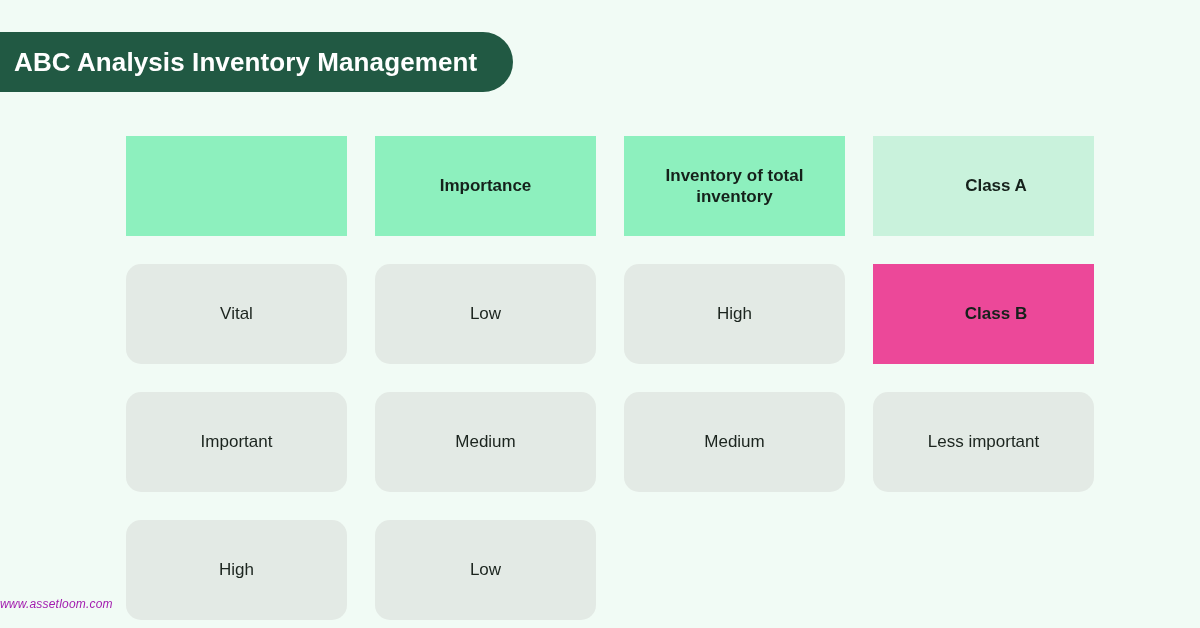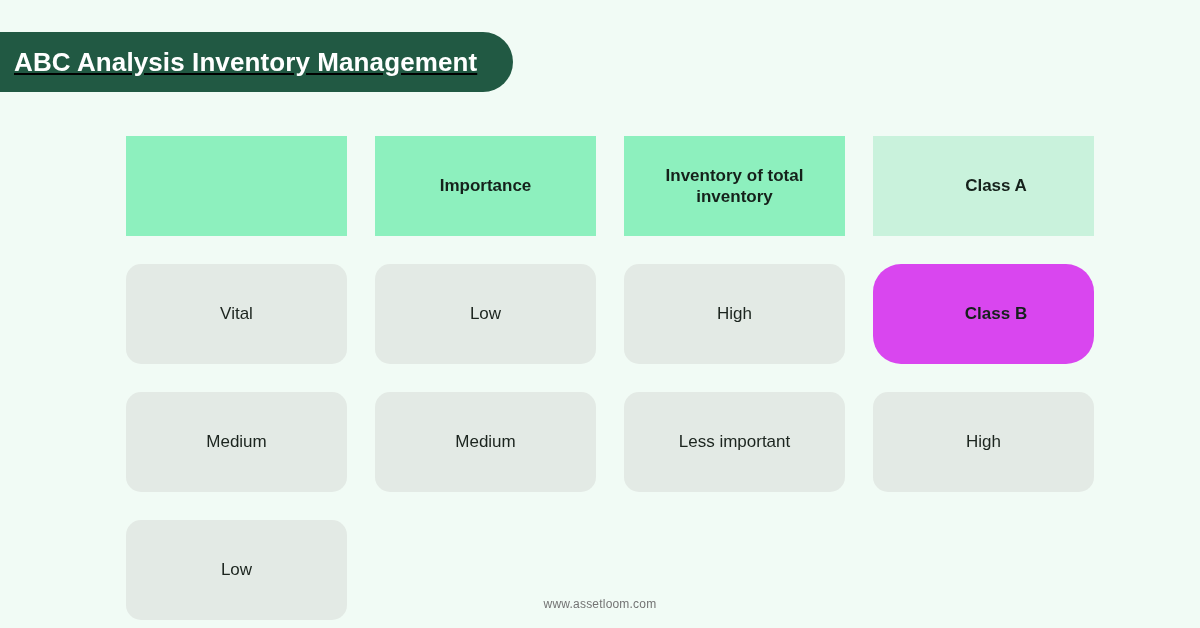--- a/index.html
+++ b/index.html
@@ -27,21 +27,20 @@
     position: absolute;
     left: 0;
     top: 32px;
     height: 60px;
     background: #215943;
     border-radius: 0 30px 30px 0;
     display: flex;
     align-items: center;
     padding: 0 36px 0 14px;
     box-sizing: border-box;
-    text-decoration: underline;
   }
   .title-banner .title-text {
     color: #ffffff;
     font-size: 26px;
     font-weight: bold;
     letter-spacing: 0.1px;
     white-space: nowrap;
     line-height: 1;
   }
 
@@ -93,24 +92,24 @@
     color: #1b241e;
     border-radius: 15px;
   }
 
   
   .footer {
     position: absolute;
     left: 0;
     right: 0;
     top: 597px;
-    text-align: center;
     font-size: 12px;
-    color: #737373;
+    color: #a21caf;
     letter-spacing: 0.2px;
+    font-style: italic;
   }
 </style>
 </head>
 <body>
 
 <div class="page">
 
   <div class="title-banner">
     <span class="title-text">ABC Analysis Inventory Management</span>
   </div>
@@ -119,21 +118,22 @@
 
     <div class="cell header corner"></div>
     <div class="cell header">Importance</div>
     <div class="cell header">Inventory of total inventory</div>
 
     <div class="cell rowlabel" style="background-color: rgb(201, 242, 220);">Class A</div>
     <div class="cell data">Vital</div>
     <div class="cell data">Low</div>
     <div class="cell data">High</div>
 
-    <div class="cell rowlabel" style="background-color: #d946ef; border-radius: 28px;">Class B</div>
+    <div class="cell rowlabel" style="background-color: #ec4899;">Class B</div>
+    <div class="cell data">Important</div>
     <div class="cell data">Medium</div>
     <div class="cell data">Medium</div>
 
     <div class="cell data">Less important</div>
     <div class="cell data">High</div>
     <div class="cell data">Low</div>
 
   </div>
 
   <div class="footer">www.assetloom.com</div>

